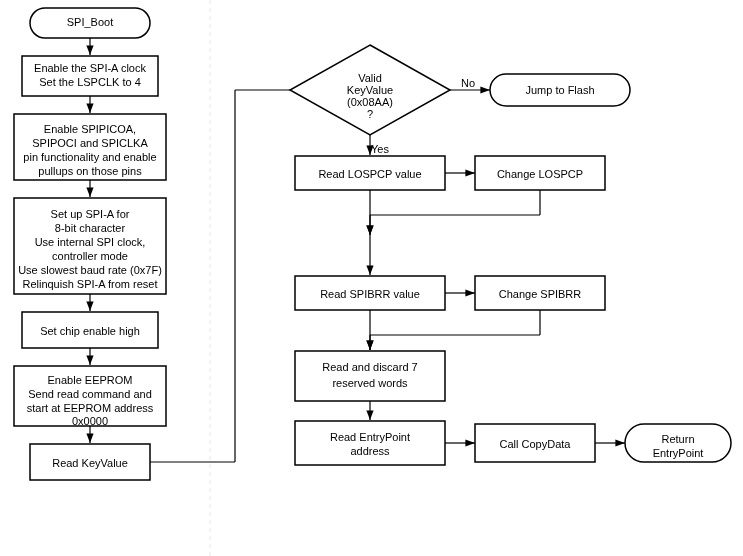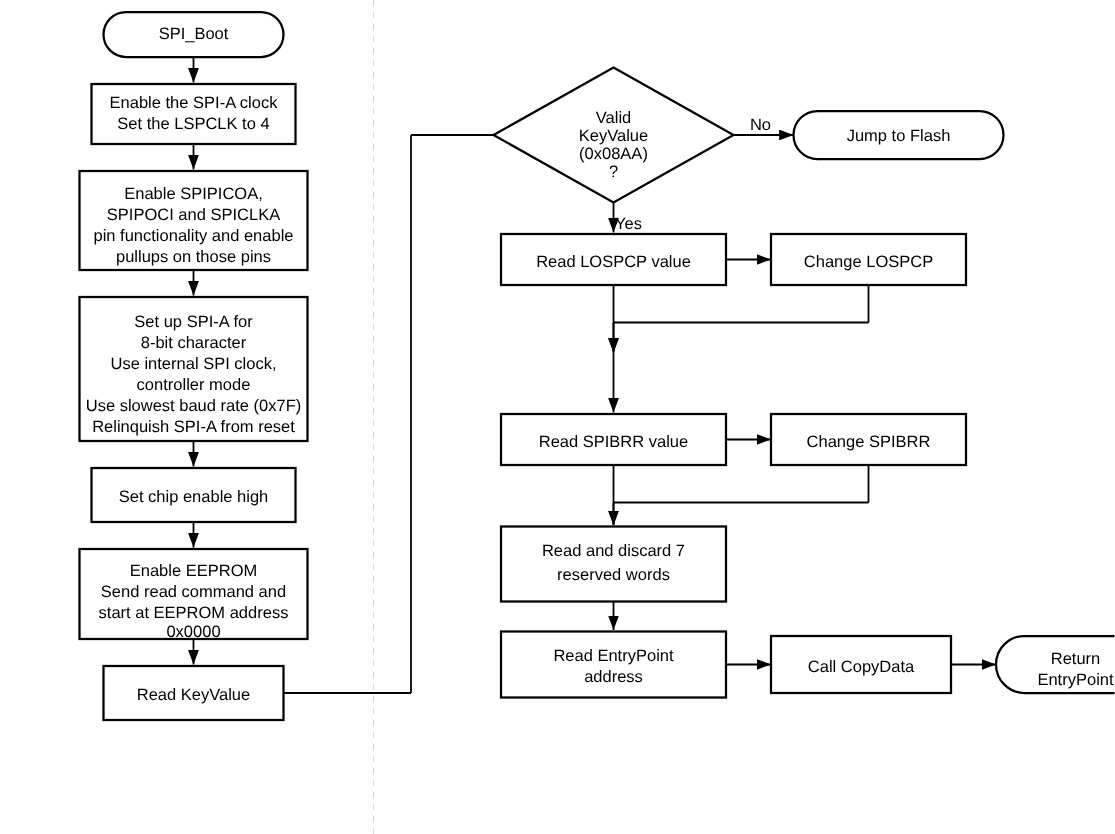--- a/index.html
+++ b/index.html
@@ -10,21 +10,20 @@
       width: 743px;
       height: 556px;
       overflow: hidden;
       position: relative;
     }
     .diagram {
       position: absolute;
       top: 0; left: 0;
       width: 743px;
       height: 556px;
-      padding-left: 39px;
     }
     svg {
       width: 743px;
       height: 556px;
     }
     .box-text {
       font-family: Arial, sans-serif;
       font-size: 11px;
       fill: #000;
       text-anchor: middle;

